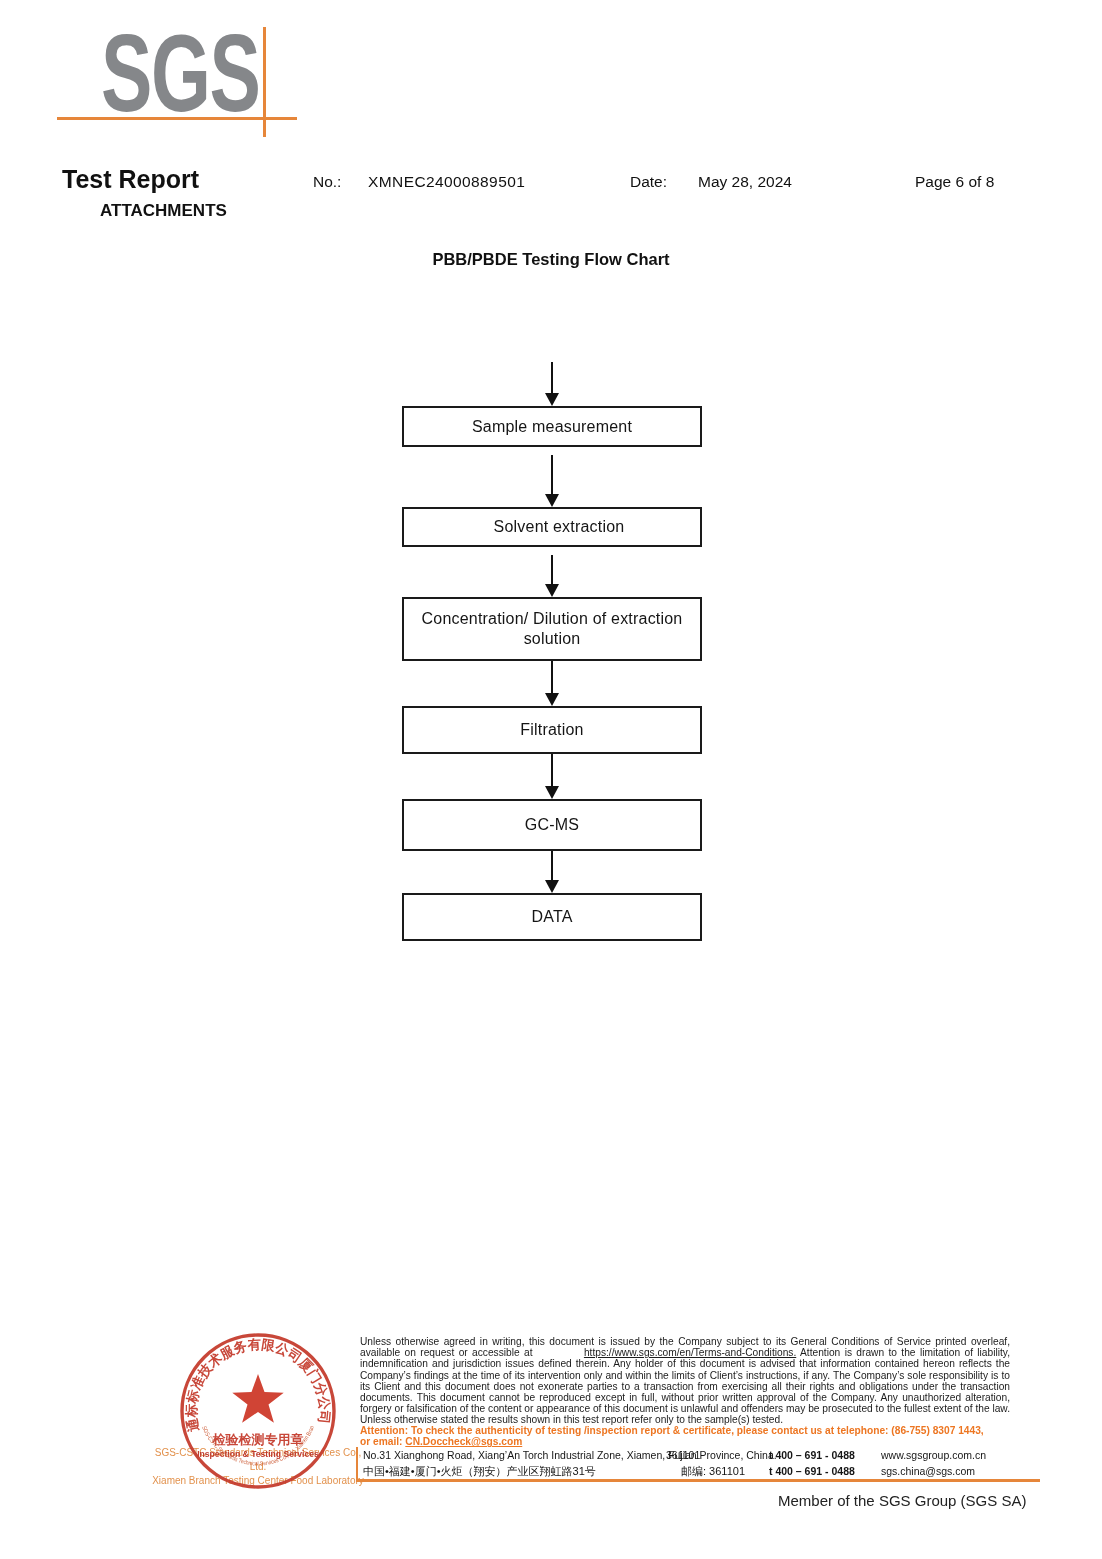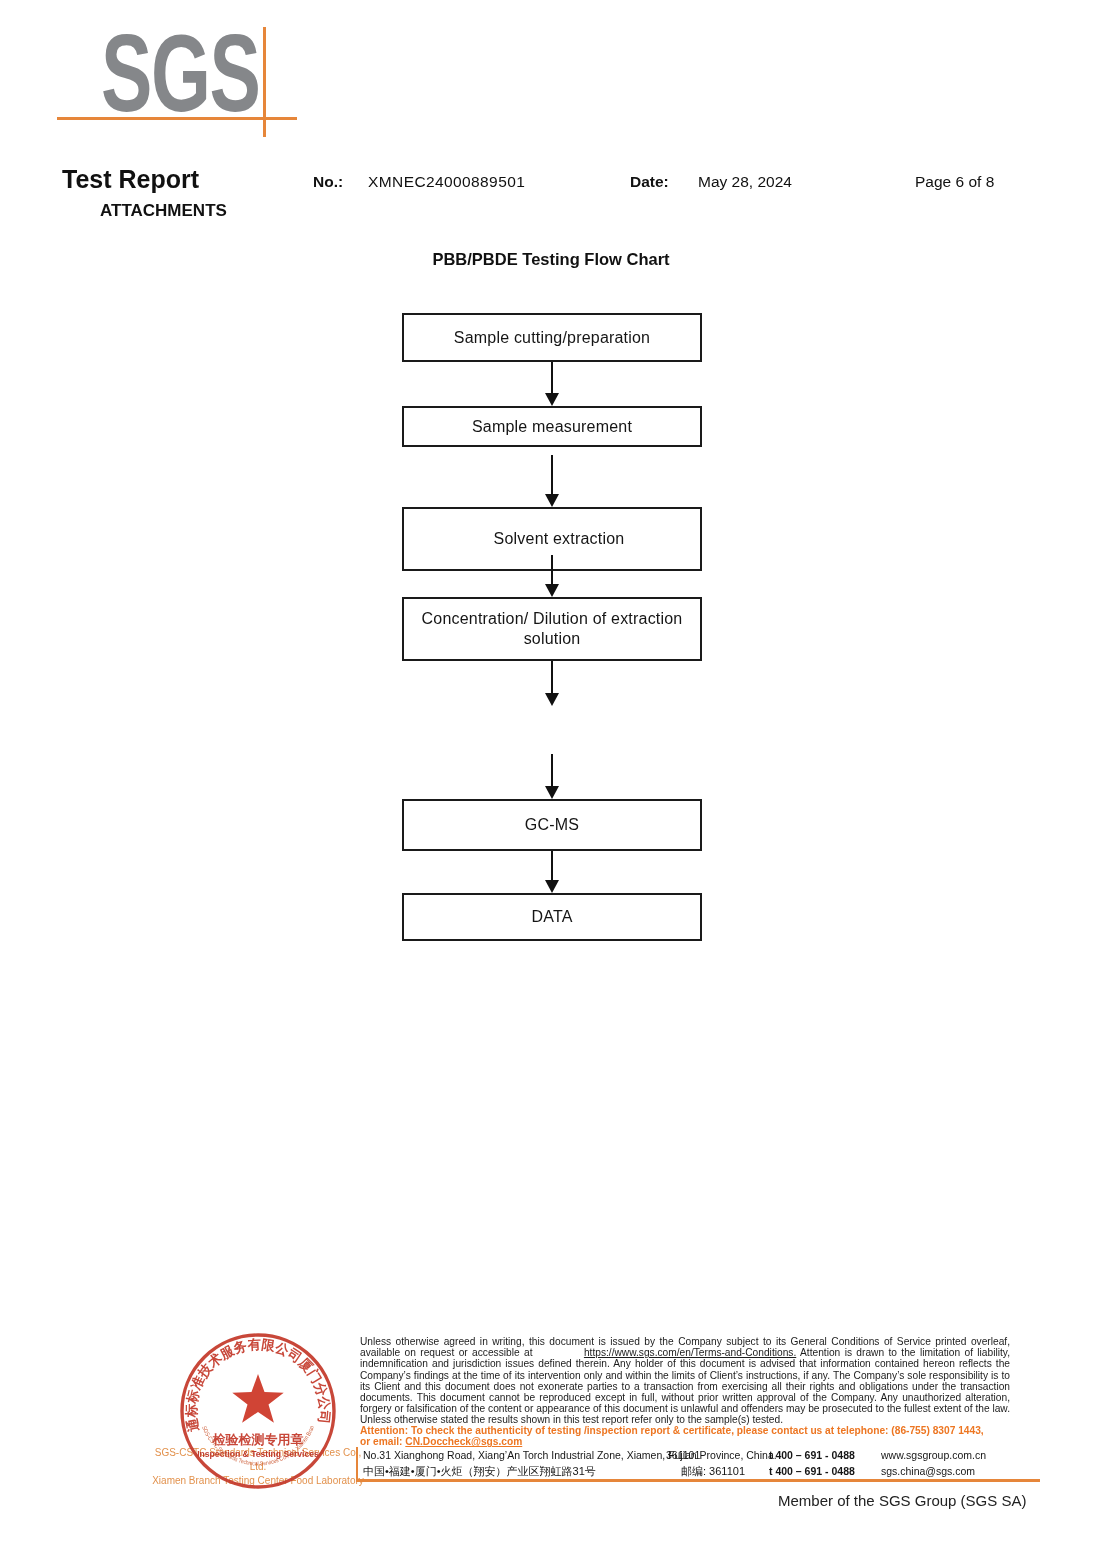--- a/index.html
+++ b/index.html
@@ -10,37 +10,37 @@
   
   .logo-text { position:absolute; left:101px; top:18px; font-size:110px; line-height:1;
     font-weight:700; color:#85878a; letter-spacing:-2px;
     transform:scaleX(.70); transform-origin:left top; }
   .logo-hline { position:absolute; left:57px; top:117px; width:240px; height:3px; background:#e6863a; }
   .logo-vline { position:absolute; left:263px; top:27px; width:3px; height:110px; background:#e6863a; }
 
   
   .report-title { position:absolute; left:62px; top:165px; font-size:25px; font-weight:700; color:#111; }
   .hdr { position:absolute; top:173px; font-size:15.5px; color:#111; white-space:nowrap; }
-  .hdr.b { font-weight:700; }
+  .hdr.b { font-weight:400; }
   .no-label   { left:313px; }
   .no-value   { left:368px; letter-spacing:.4px; }
   .date-label { left:630px; }
   .date-value { left:698px; }
   .page-label { left:915px; }
   .attachments { position:absolute; left:100px; top:201px; font-size:17px; font-weight:700; color:#111; }
 
   
   .flow-title { position:absolute; left:0; top:250px; width:1102px; text-align:center;
     font-size:16.5px; font-weight:700; color:#111; }
   .flow-box { position:absolute; left:402px; width:300px; border:2px solid #1a1a1a;
     display:flex; align-items:center; justify-content:center; text-align:center;
     font-size:16px; color:#151515; line-height:1.25; padding:2px 14px; letter-spacing:.2px; }
   .fb1 { top:313px; height:49px; }
   .fb2 { top:406px; height:41px; }
-  .fb3 { top:507px; height:64px;padding-left:28px; }
+  .fb3 { top:507px; height:40px;padding-left:28px; }
   .fb4 { top:597px; height:64px; }
   .fb5 { top:706px; height:48px; }
   .fb6 { top:799px; height:52px; }
   .fb7 { top:893px; height:48px; }
   .arrow-shaft { position:absolute; left:550.5px; width:2.5px; background:#111; }
   .arrow-head { position:absolute; left:545px; width:0; height:0;
     border-left:7px solid transparent; border-right:7px solid transparent; border-top:13px solid #111; }
   .s1 { top:362px; height:32px; } .h1 { top:393px; }
   .s2 { top:455px; height:40px; } .h2 { top:494px; }
   .s3 { top:555px; height:30px; } .h3 { top:584px; }
@@ -85,36 +85,36 @@
   <div class="report-title">Test Report</div>
   <span class="hdr b no-label">No.:</span>
   <span class="hdr no-value">XMNEC24000889501</span>
   <span class="hdr b date-label">Date:</span>
   <span class="hdr date-value">May 28, 2024</span>
   <span class="hdr page-label">Page 6 of 8</span>
   <div class="attachments">ATTACHMENTS</div>
 
   <div class="flow-title">PBB/PBDE Testing Flow Chart</div>
 
-  <div class="flow-box fb1">Sample cutting/preparation</div>
   <div class="arrow-shaft s1"></div>
   <div class="arrow-head h1"></div>
 
   <div class="flow-box fb2">Sample measurement</div>
   <div class="arrow-shaft s2"></div>
   <div class="arrow-head h2"></div>
 
   <div class="flow-box fb3">Solvent extraction</div>
   <div class="arrow-shaft s3"></div>
   <div class="arrow-head h3"></div>
 
   <div class="flow-box fb4">Concentration/ Dilution of extraction solution</div>
   <div class="arrow-shaft s4"></div>
   <div class="arrow-head h4"></div>
 
+  <div class="flow-box fb5">Filtration</div>
   <div class="arrow-shaft s5"></div>
   <div class="arrow-head h5"></div>
 
   <div class="flow-box fb6">GC-MS</div>
   <div class="arrow-shaft s6"></div>
   <div class="arrow-head h6"></div>
 
   <div class="flow-box fb7">DATA</div>
 
   <div class="company-lines">

